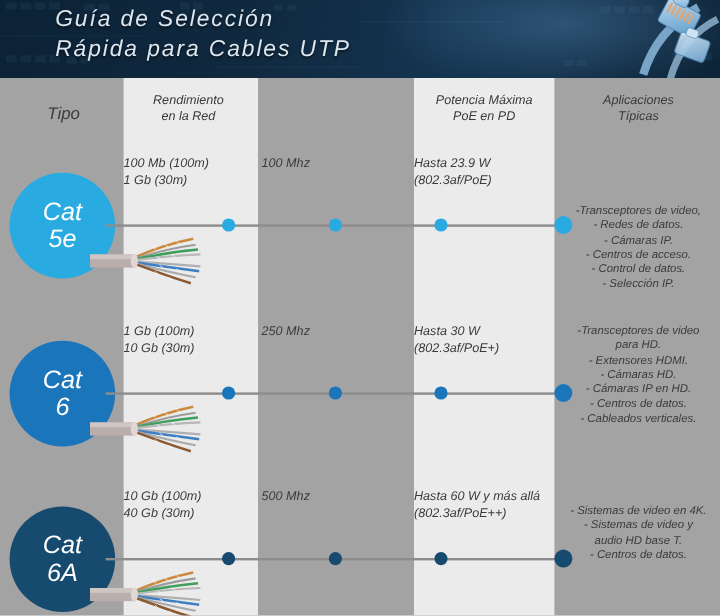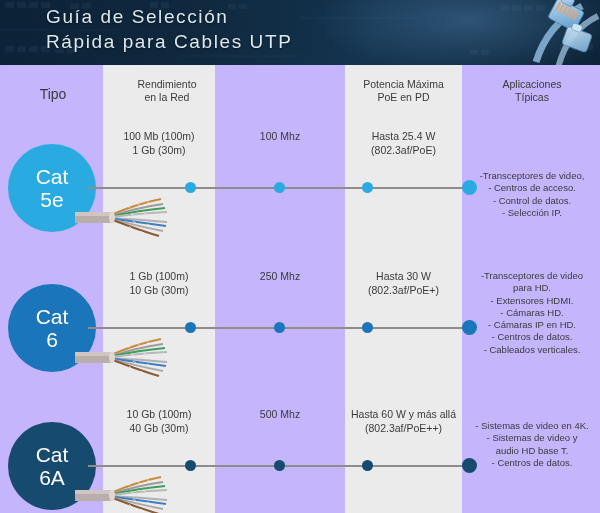--- a/index.html
+++ b/index.html
@@ -10,21 +10,22 @@
     font-family: "Liberation Sans", sans-serif;
     background: #ffffff;
     overflow: hidden;
     position: relative;
   }
 
   .infographic {
     position: relative;
     width: 600px;
     height: 513px;
-    background: #c4b5fd;
+    background: #a3a3a3;
+    font-style: italic;
   }
 
   
   .banner {
     position: absolute;
     left: 0; top: 0;
     width: 600px; height: 65px;
     background:
       radial-gradient(ellipse 220px 80px at 470px 20px, rgba(80,130,175,0.45), rgba(80,130,175,0) 70%),
       linear-gradient(100deg, #0c2236 0%, #10293f 35%, #143450 62%, #0d2438 100%);
@@ -69,21 +70,21 @@
   .col-head {
     position: absolute;
     top: 78px;
     text-align: center;
     color: #3b3b3b;
     font-size: 10.5px;
     line-height: 13px;
     font-weight: 400;
   }
   .ch-tipo  { left: 8px;  width: 90px;  top: 88px; font-size: 14px; }
-  .ch-rend  { left: 111px; width: 112px; }
+  .ch-rend  { left: 101px; width: 112px; }
   .ch-anch  { left: 218px; width: 124px; top: 85px; }
   .ch-pot   { left: 345px; width: 117px; }
   .ch-apli  { left: 466px; width: 132px; }
 
   
   .row { position: absolute; left: 0; width: 600px; }
   .row-1 { top: 128px; height: 130px; }
   .row-2 { top: 268px; height: 130px; }
   .row-3 { top: 408px; height: 105px; }
 
@@ -140,21 +141,20 @@
     position: absolute;
     left: 75px;
     width: 108px; height: 46px;
   }
   .row-1 .cable-art, .row-2 .cable-art { top: 66px; }
   .row-3 .cable-art { top: 64px; }
 
   
   .cell {
     position: absolute;
-    text-align: center;
     color: #3b3b3b;
     font-size: 10.5px;
     line-height: 13.5px;
   }
   .c-rend { left: 103px; width: 112px; top: 2px; }
   .c-anch { left: 218px; width: 124px; top: 2px; }
   .c-pot  { left: 345px; width: 117px; top: 2px; }
   .row-3 .c-rend, .row-3 .c-anch, .row-3 .c-pot { top: 0px; }
 
   .c-apli {
@@ -304,25 +304,27 @@
     </svg>
 
     <div class="cell c-rend">
       <span>100 Mb (100m)</span><br>
       <span>1 Gb (30m)</span>
     </div>
     <div class="cell c-anch">
       <span>100 Mhz</span>
     </div>
     <div class="cell c-pot">
-      <span>Hasta 25.4 W</span><br>
+      <span>Hasta 23.9 W</span><br>
       <span>(802.3af/PoE)</span>
     </div>
     <div class="c-apli">
       <span class="ln">-Transceptores de video,</span>
+      <span class="ln">- Redes de datos.</span>
+      <span class="ln">- Cámaras IP.</span>
       <span class="ln">- Centros de acceso.</span>
       <span class="ln">- Control de datos.</span>
       <span class="ln">- Selección IP.</span>
     </div>
   </div>
 
   <div class="row row-2">
     <div class="cat-circle">
       <span class="cat-word">Cat</span>
       <span class="cat-word">6</span>

